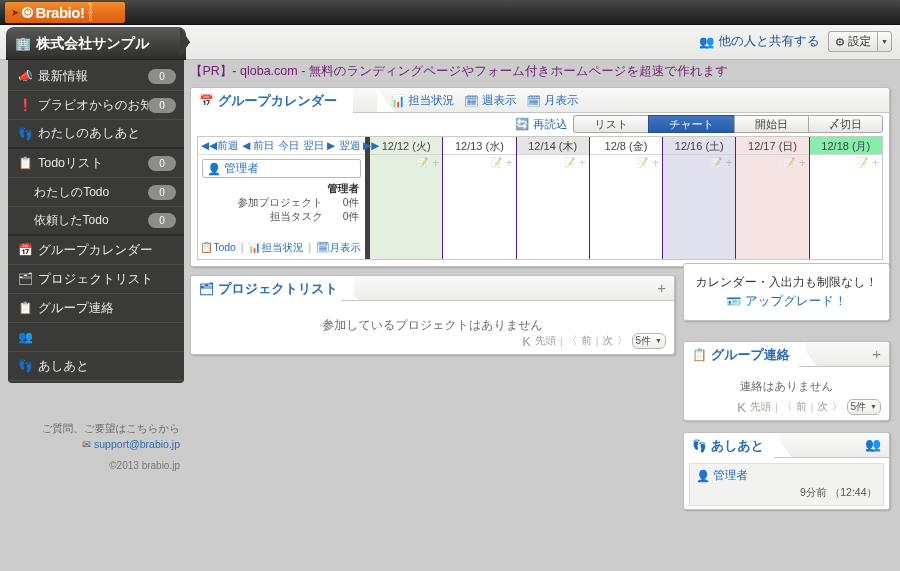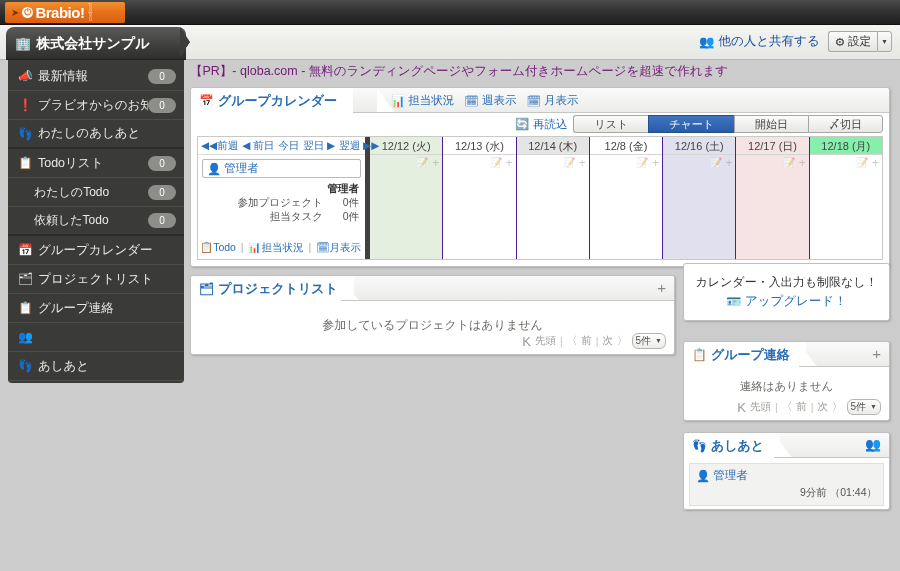--- a/index.html
+++ b/index.html
@@ -341,20 +341,28 @@
       </div>
       <div class="nav-item">
         <span class="ico">👥</span>
       </div>
       <div class="nav-item">
         <span class="ico">👣</span>
         <span class="lbl">あしあと</span>
       </div>
     </div>
 
+  <div class="sidebar-footer">
+    <div>ご質問、ご要望はこちらから</div>
+    <div>
+      <span>✉</span>
+      <a href="#">support@brabio.jp</a>
+    </div>
+    <div class="copy">©2013 brabio.jp</div>
+  </div>
 
   <div class="pr-line">【PR】- qloba.com - 無料のランディングページやフォーム付きホームページを超速で作れます</div>
 
   <div class="panel" id="cal-panel">
     <div class="panel-head">
       <div class="panel-title">
         <span class="ico">📅</span>
         <span>グループカレンダー</span>
       </div>
       <div class="title-slant" style="left:186px"></div>
@@ -551,18 +559,18 @@
       </div>
       <div class="title-slant" style="left:90px"></div>
       <div class="head-people">👥</div>
     </div>
     <div id="foot-rows">
         <div class="foot-row">
           <div class="who">
             <span>👤</span>
             <span>管理者</span>
           </div>
-          <div class="when">9分前 （01:44）</div>
+          <div class="when">9分前 （12:44）</div>
         </div>
       </div>
   </div>
 
 </div>
 
 </body></html>

